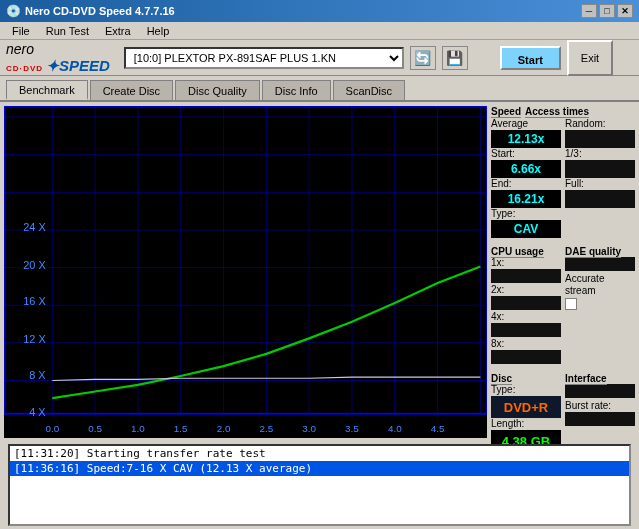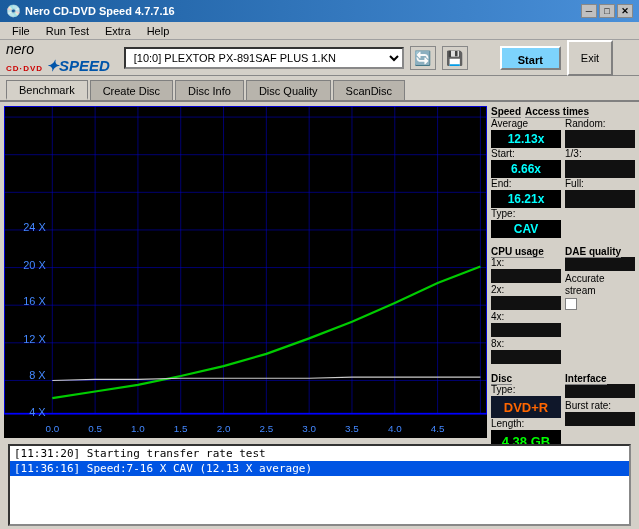--- a/index.html
+++ b/index.html
@@ -286,22 +286,22 @@
   <select class="drive-selector"><option>[10:0]  PLEXTOR PX-891SAF PLUS 1.KN</option></select>
   <div class="toolbar-icon-btn" title="Refresh">🔄</div>
   <div class="toolbar-icon-btn" title="Save">💾</div>
   <button class="start-btn">Start</button>
   <button class="exit-btn">Exit</button>
 </div>
 
 <div class="tab-bar">
   <div class="tab active">Benchmark</div>
   <div class="tab">Create Disc</div>
+  <div class="tab">Disc Quality</div>
   <div class="tab">Disc Info</div>
-  <div class="tab">Disc Quality</div>
   <div class="tab">ScanDisc</div>
 </div>
 
 <div class="main-content">
 
   <div class="chart-area">
     <svg class="chart" viewBox="0 0 440 300" preserveAspectRatio="none">
 
       <rect width="440" height="300" fill="#000000"></rect>
 

